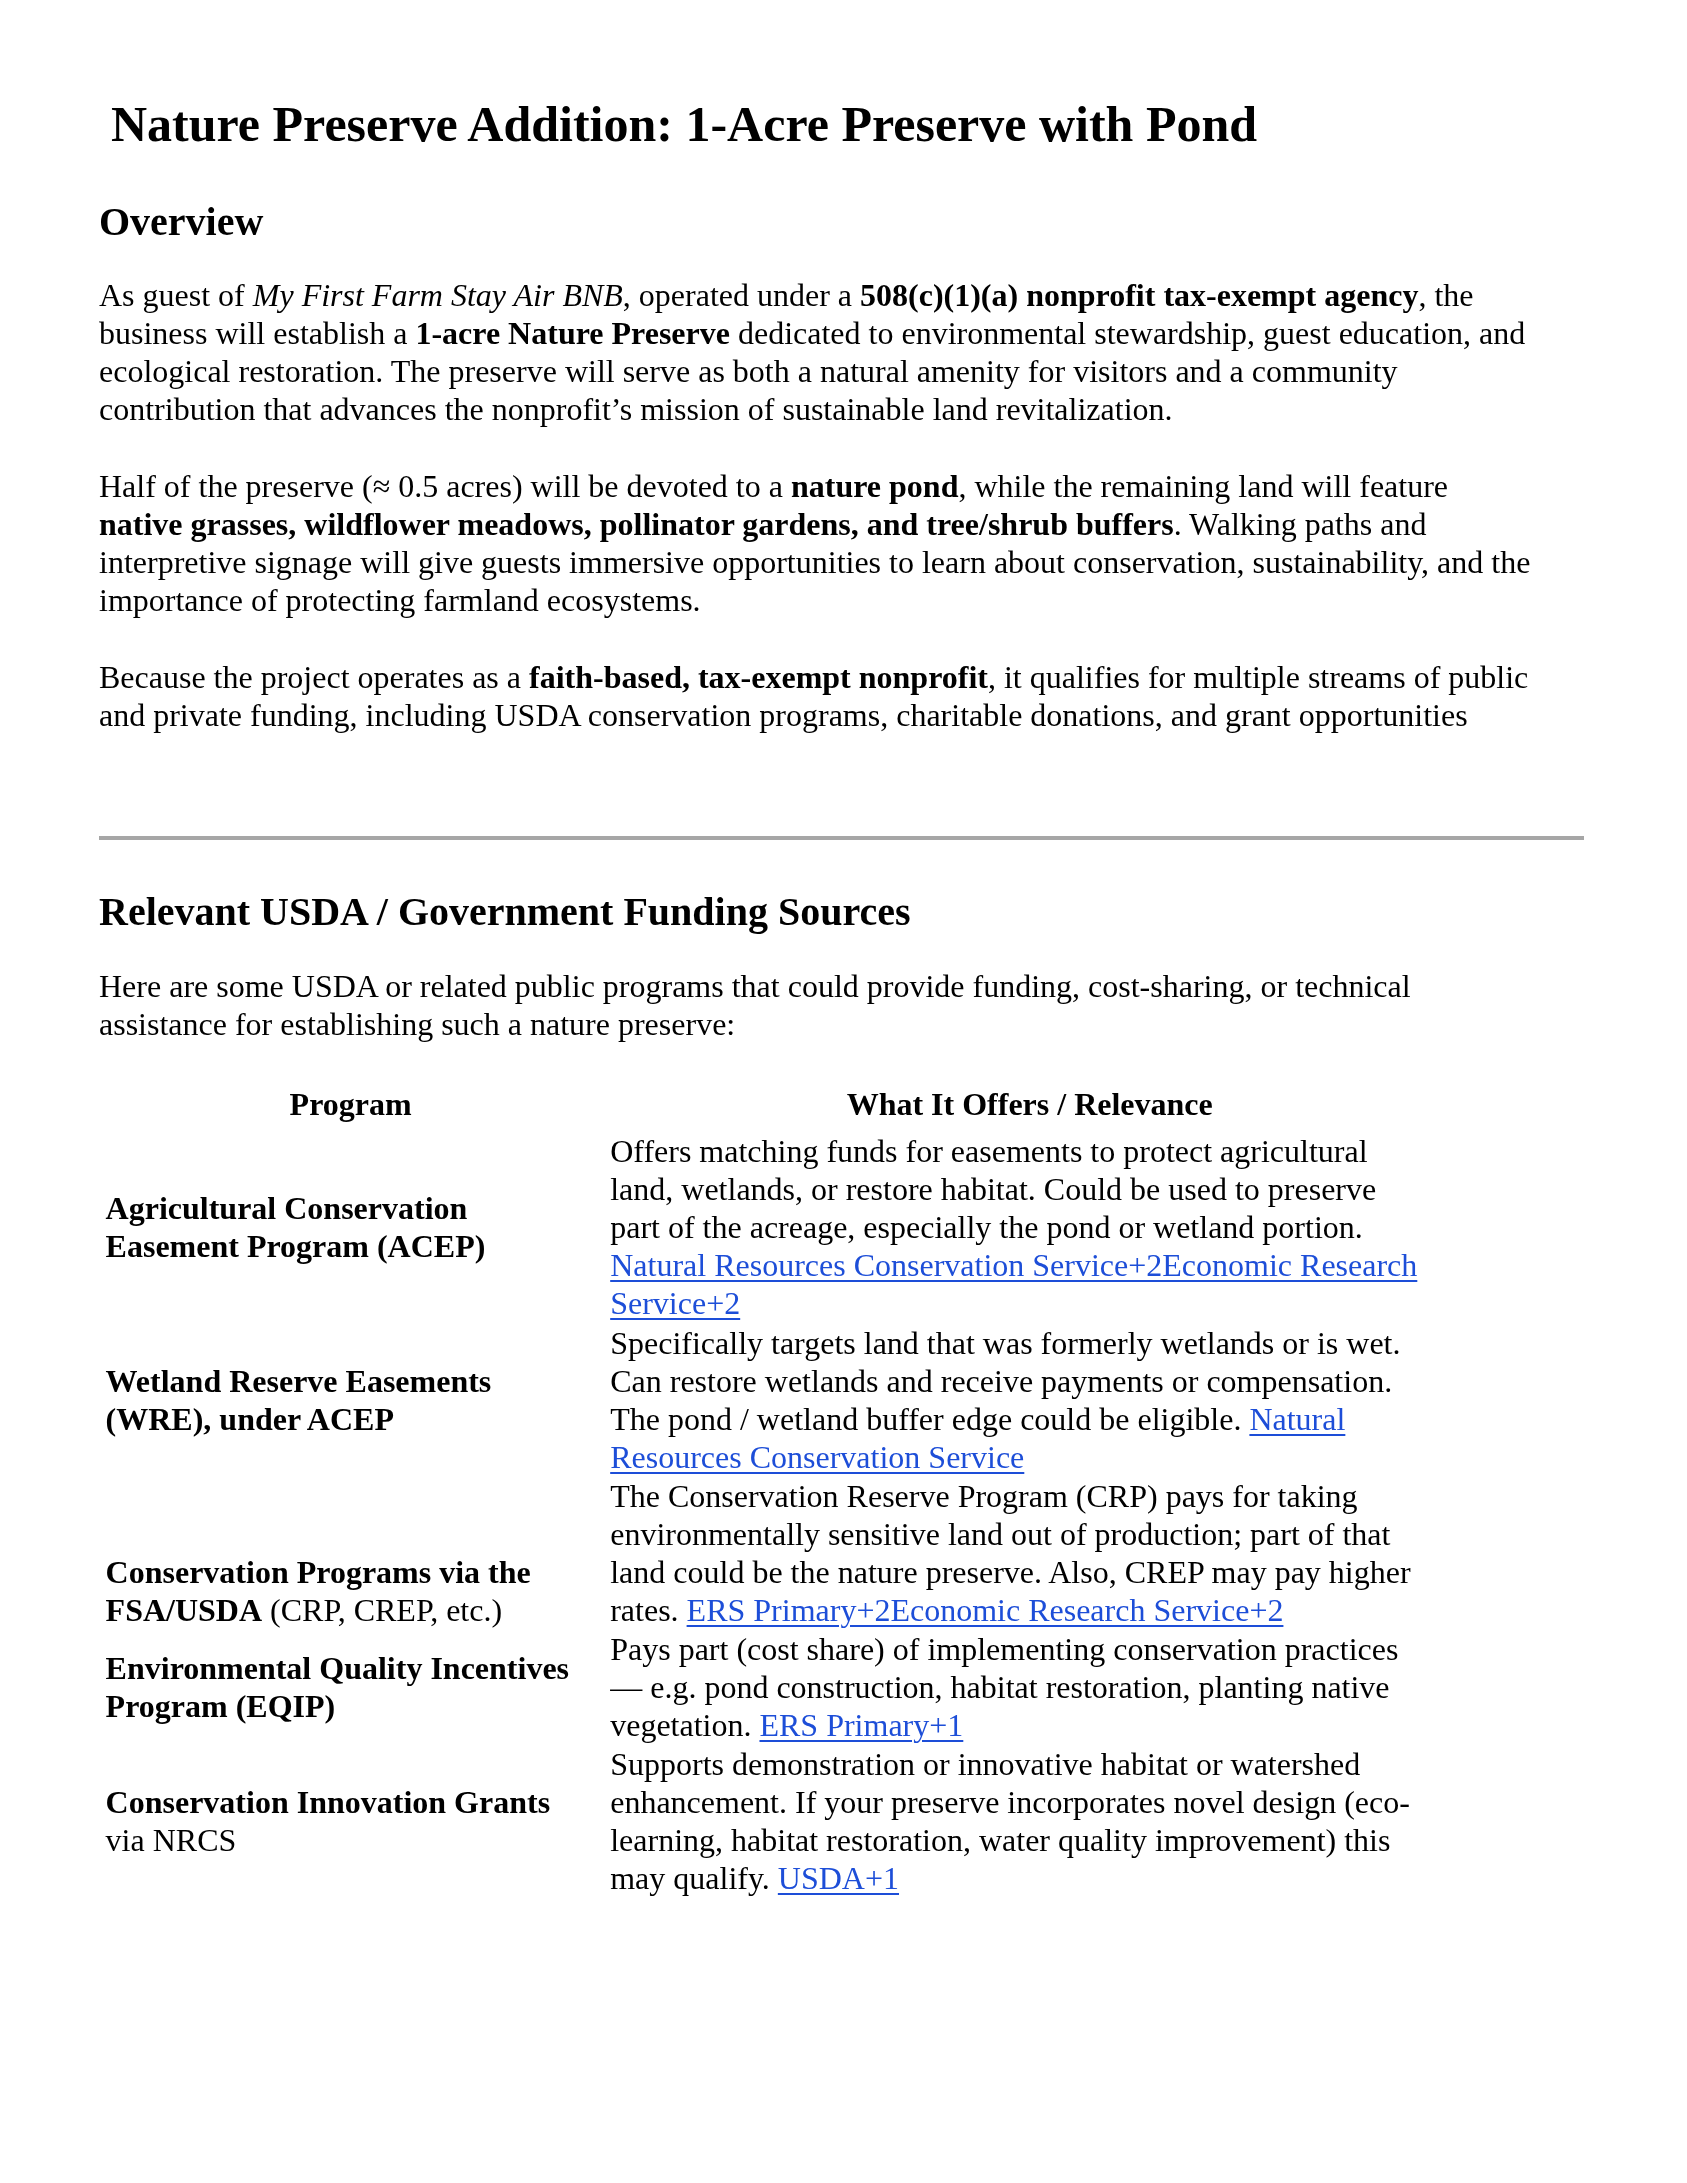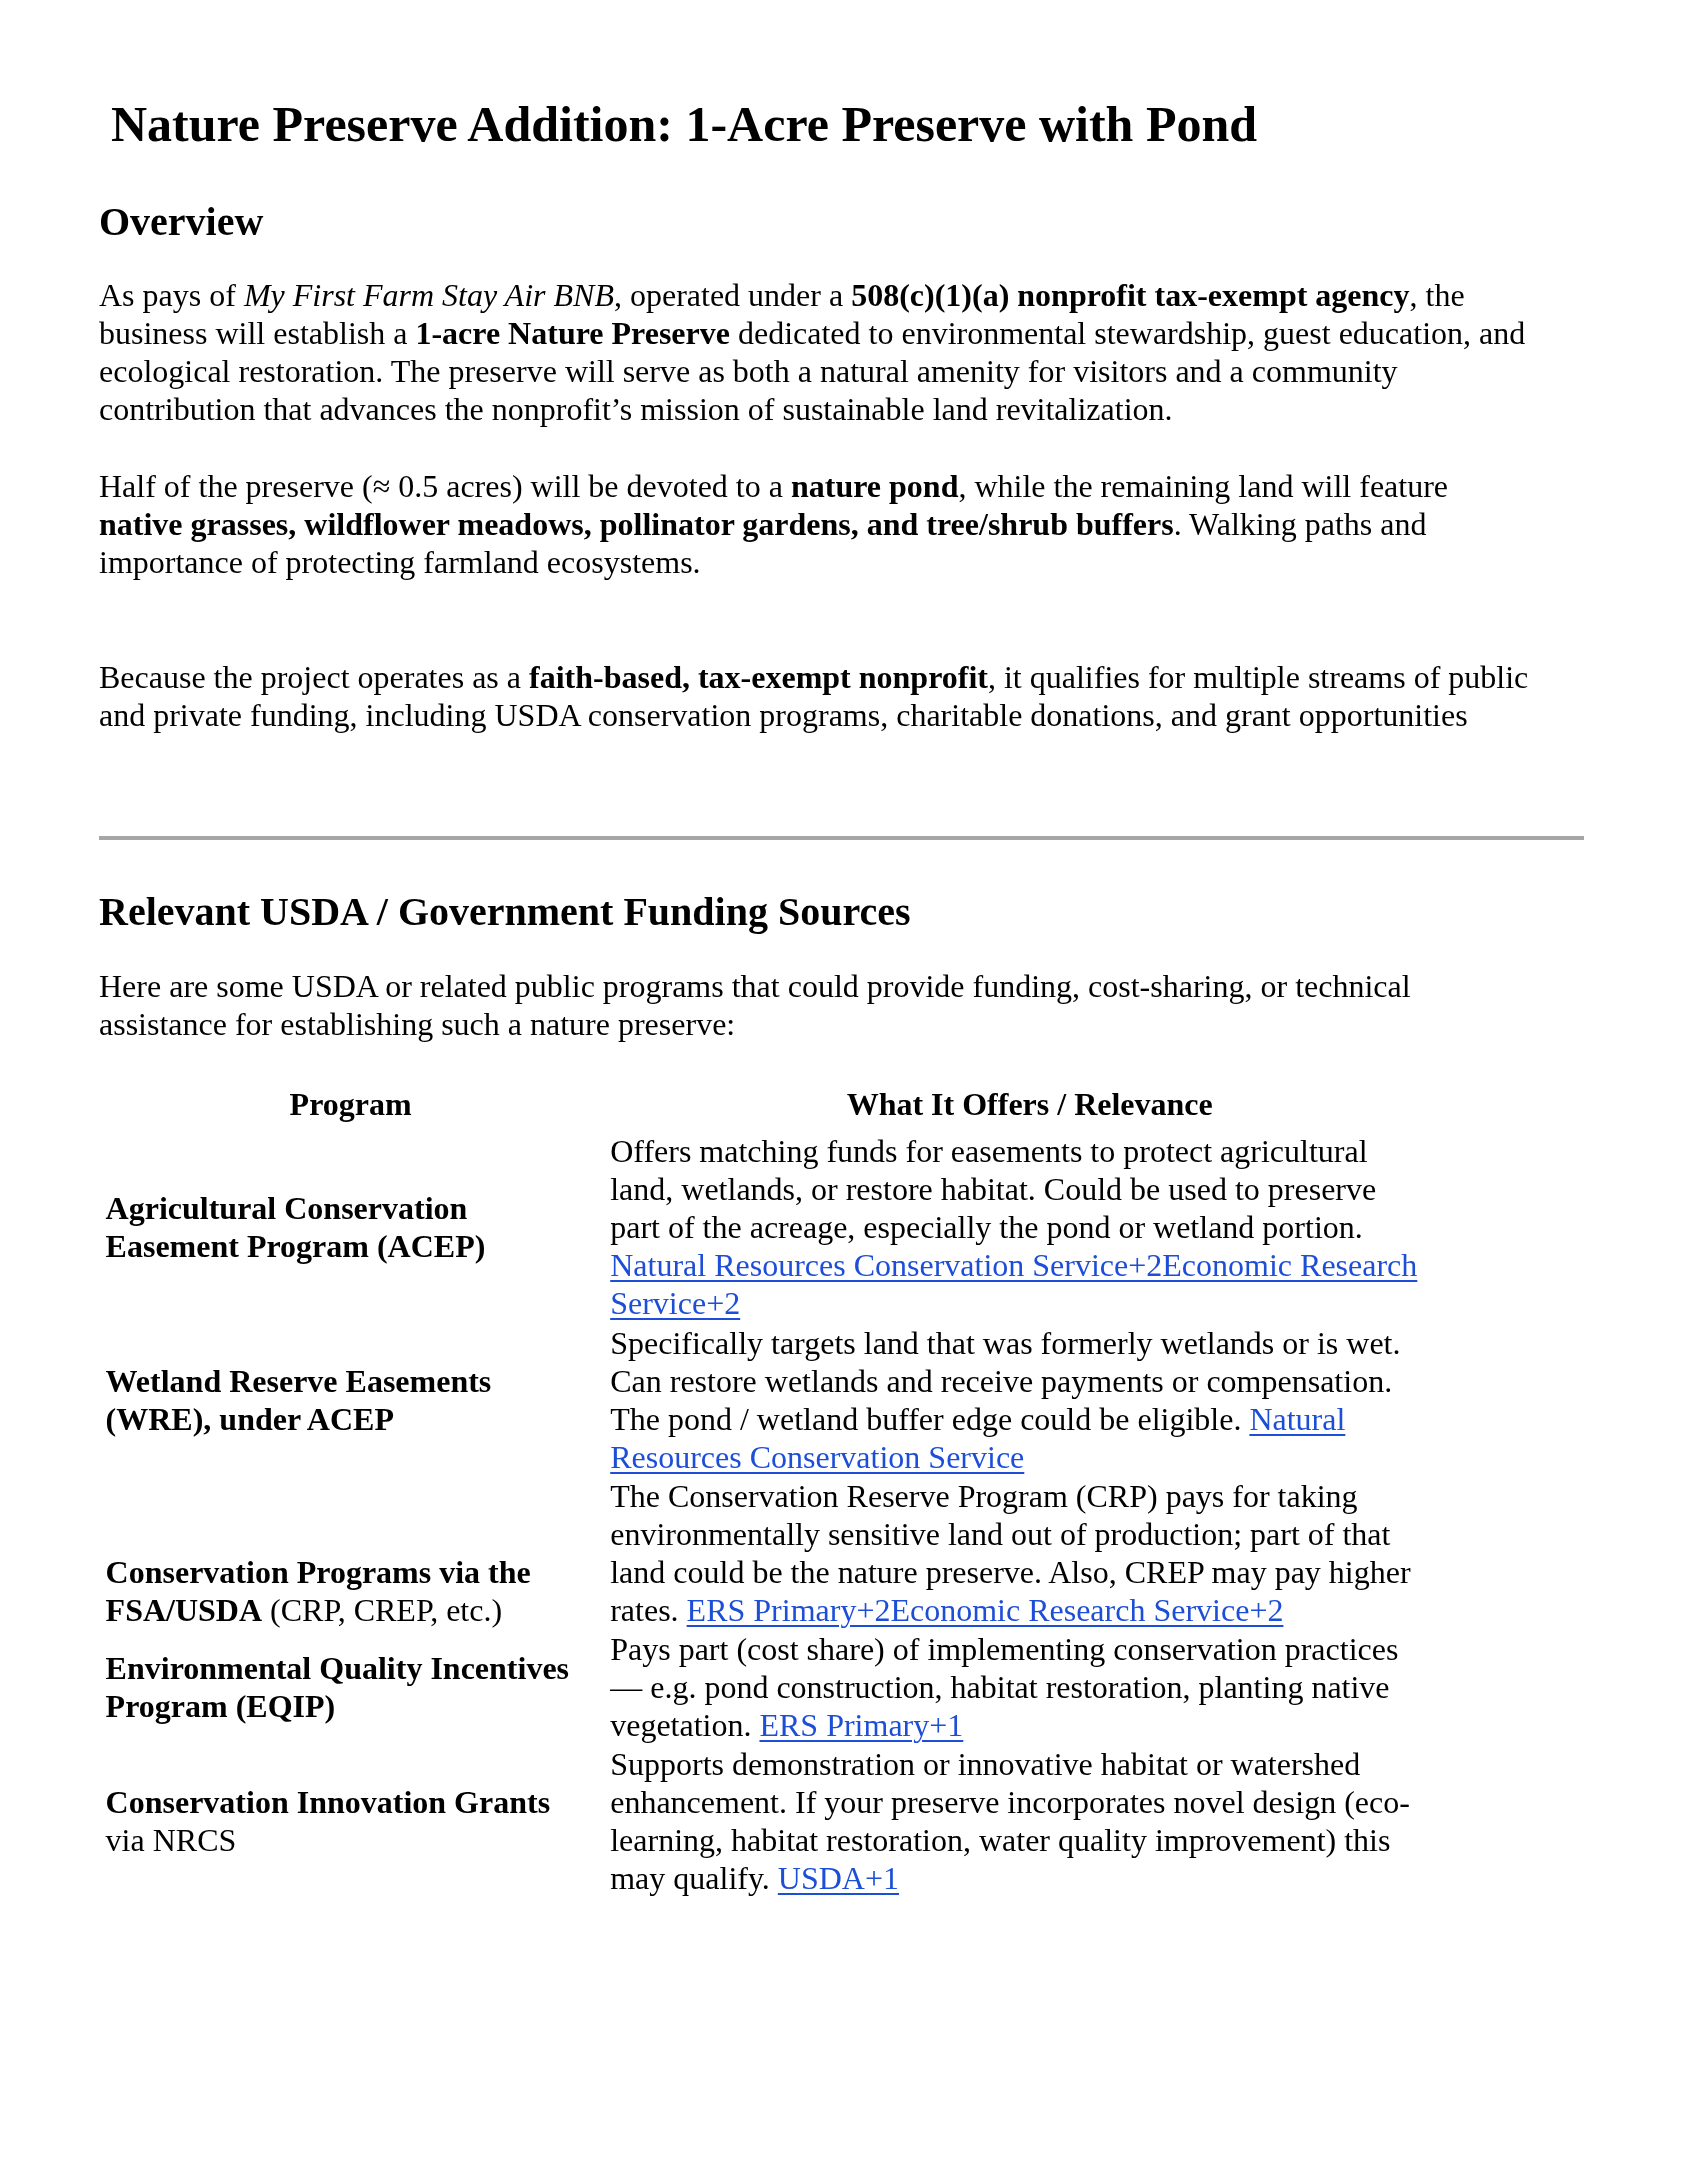--- a/index.html
+++ b/index.html
@@ -98,29 +98,30 @@
 </head>
 <body>
 
 <div class="page">
 
   <h1 class="title">Nature Preserve Addition: 1-Acre Preserve with Pond</h1>
 
   <h2 class="section" style="top:202px">Overview</h2>
 
   <p class="para" style="top:276px">
-    <span class="line"><span>As pays of </span><span class="i">My First Farm Stay Air BNB</span><span>, operated under a </span><span class="b">508(c)(1)(a) nonprofit tax-exempt agency</span><span>, the</span></span>
+    <span class="line"><span>As guest of </span><span class="i">My First Farm Stay Air BNB</span><span>, operated under a </span><span class="b">508(c)(1)(a) nonprofit tax-exempt agency</span><span>, the</span></span>
     <span class="line"><span>business will establish a </span><span class="b">1-acre Nature Preserve</span><span> dedicated to environmental stewardship, guest education, and</span></span>
     <span class="line">ecological restoration. The preserve will serve as both a natural amenity for visitors and a community</span>
     <span class="line">contribution that advances the nonprofit’s mission of sustainable land revitalization.</span>
   </p>
 
   <p class="para" style="top:467px">
     <span class="line"><span>Half of the preserve (≈ 0.5 acres) will be devoted to a </span><span class="b">nature pond</span><span>, while the remaining land will feature</span></span>
     <span class="line"><span class="b">native grasses, wildflower meadows, pollinator gardens, and tree/shrub buffers</span><span>. Walking paths and</span></span>
+    <span class="line">interpretive signage will give guests immersive opportunities to learn about conservation, sustainability, and the</span>
     <span class="line">importance of protecting farmland ecosystems.</span>
   </p>
 
   <p class="para" style="top:658px">
     <span class="line"><span>Because the project operates as a </span><span class="b">faith-based, tax-exempt nonprofit</span><span>, it qualifies for multiple streams of public</span></span>
     <span class="line">and private funding, including USDA conservation programs, charitable donations, and grant opportunities</span>
   </p>
 
   <hr class="rule">
 

